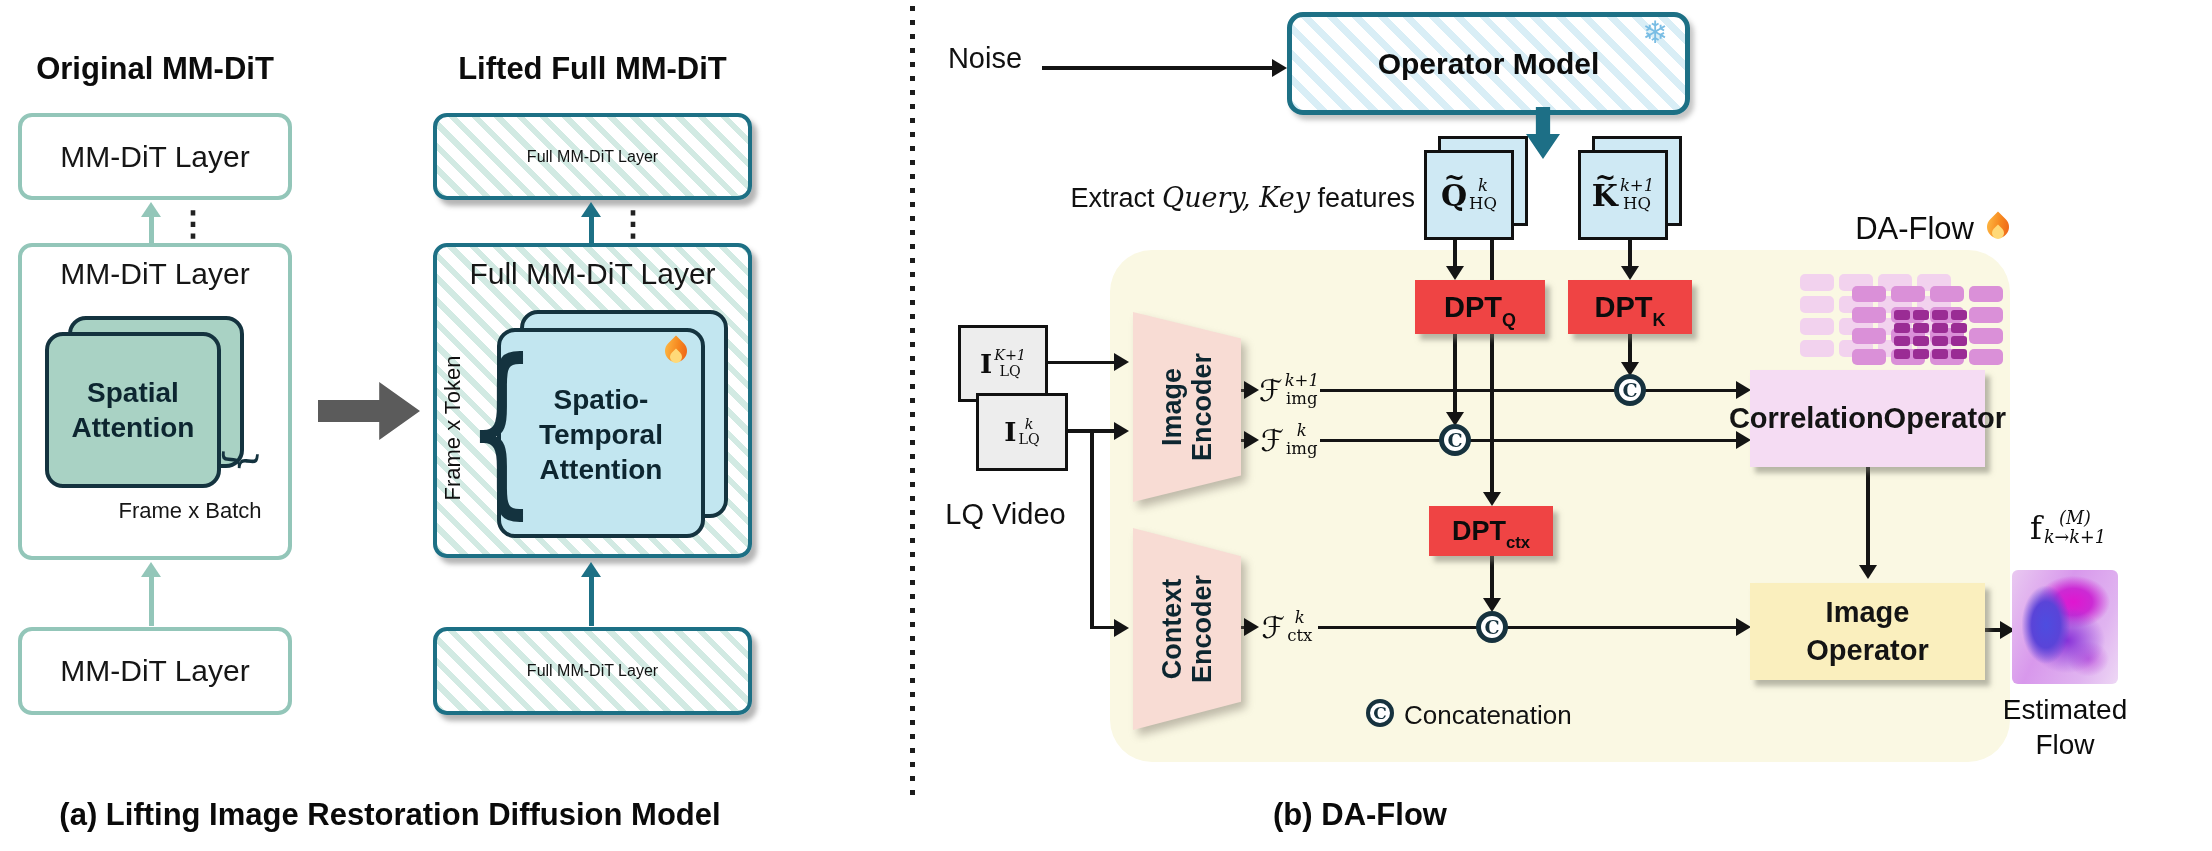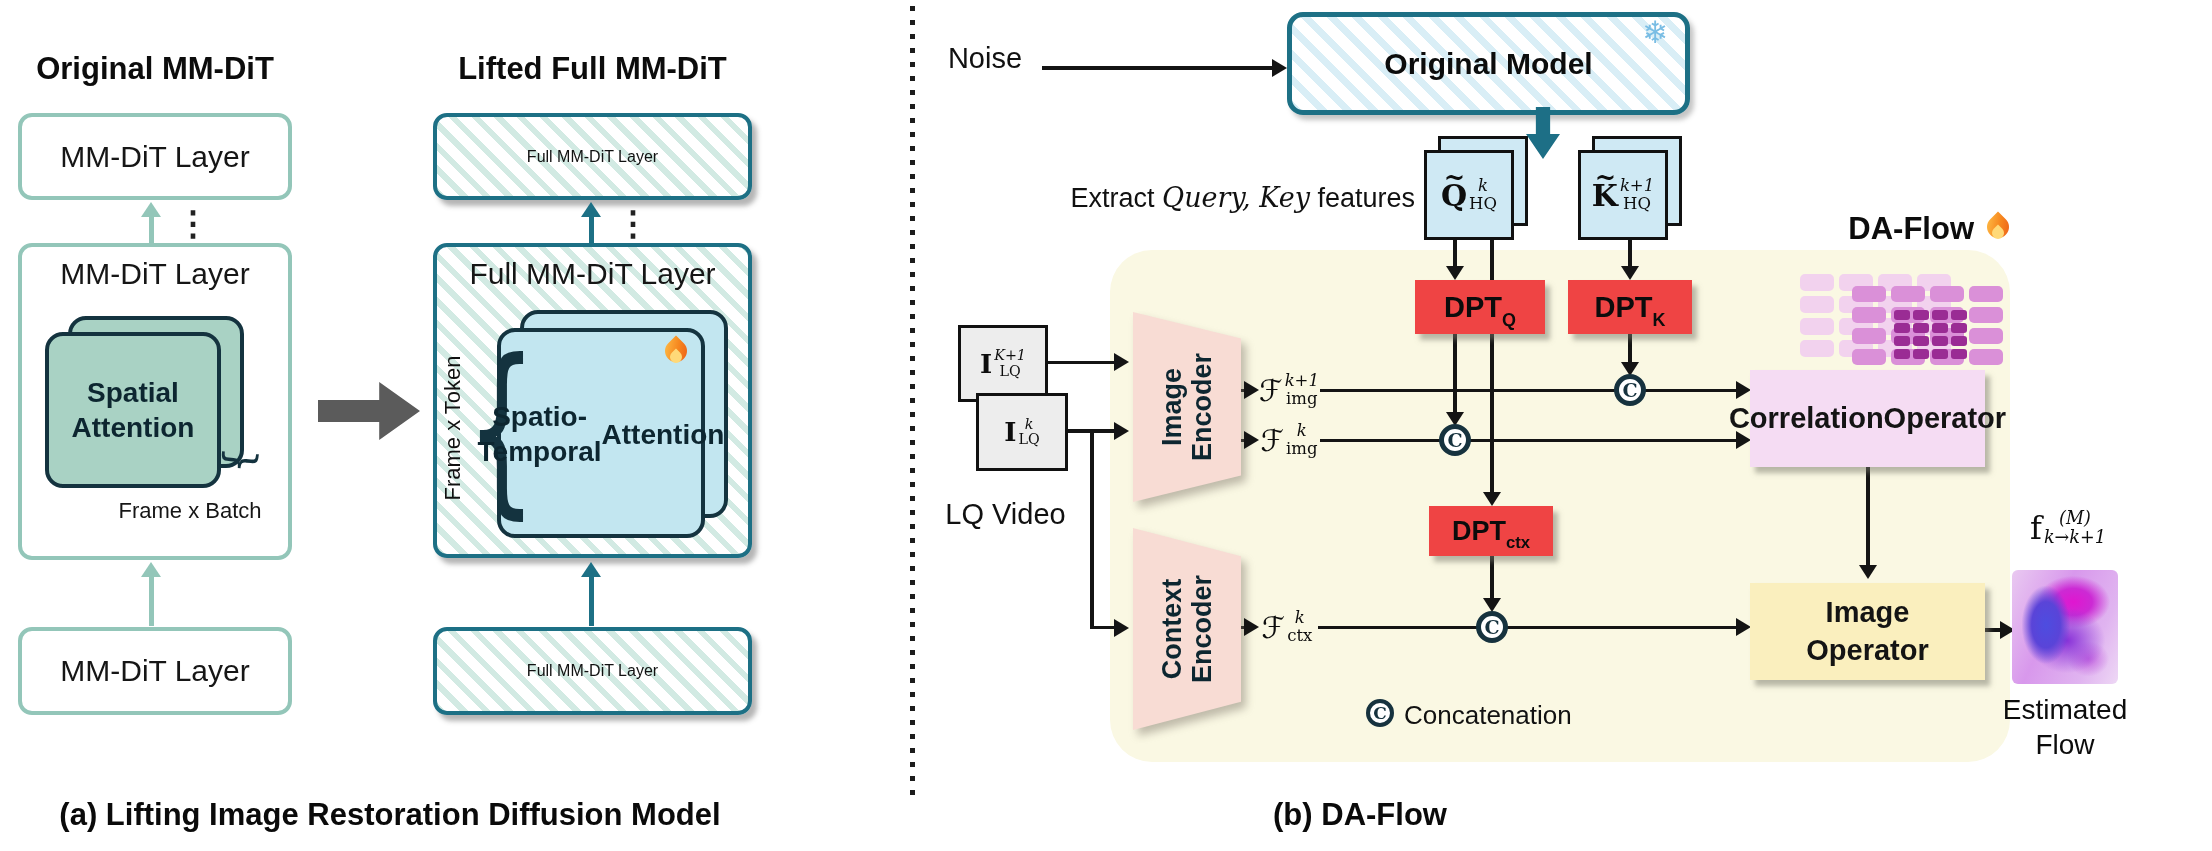--- a/index.html
+++ b/index.html
@@ -51,21 +51,21 @@
   .m{display:inline-flex;align-items:center;justify-content:center;
      font-family:"DejaVu Serif","DejaVu Sans",serif;color:#0d0d0d}
   .m .base{font-weight:700}
   .m .ss{display:inline-flex;flex-direction:column;justify-content:center;font-size:.55em;
          line-height:1.08;margin-left:2px;font-weight:400}
   .it{font-style:italic}
   .ovt{position:relative;display:inline-block}
   .tld{position:absolute;top:-.62em;left:52%;transform:translateX(-50%);font-size:.85em;font-weight:700}
   .extract{font-size:27px;color:#111;white-space:nowrap}
   .extract .mathit{font-family:"DejaVu Serif",serif;font-style:italic}
-  .daflow{font-size:31px;font-weight:700;color:#0c0c0c}
+  .daflow{font-size:31px;font-weight:400;color:#0c0c0c}
   .flame{position:relative;width:24px;height:30px;z-index:3}
   .flame::before{content:"";position:absolute;left:1px;top:2px;width:22px;height:22px;
      background:linear-gradient(145deg,#ffc24a 0%,#f6871f 55%,#ec5a18 100%);
      border-radius:50% 0 50% 50%;transform:rotate(-45deg)}
   .flame::after{content:"";position:absolute;left:6px;top:13px;width:12px;height:12px;
      background:#ffd978;border-radius:50% 0 50% 50%;transform:rotate(-45deg)}
   .graybox{background:#ededed;border:3.5px solid #111;z-index:2}
   .enc-shape{position:absolute;inset:0;background:#f8dcd4;
      clip-path:polygon(0 0,100% 14%,100% 86%,0 100%)}
   .encwrap{filter:drop-shadow(5px 6px 4px rgba(120,110,100,.45));z-index:2}
@@ -140,37 +140,37 @@
   <div class="abs uparrow-head" style="left:581px;top:562px;border-bottom:15px solid #1d7085"></div>
   <div class="abs uparrow-stem" style="left:589px;top:575px;height:51px;background:#1d7085"></div>
   <div class="abs ctr ellip" style="left:618px;top:202px;width:30px;height:42px">⋮</div>
 
   <div class="abs ctr vlabel" style="left:408px;top:330px;width:90px;height:196px">Frame x Token</div>
   <div class="abs brace" style="left:458px;top:330px;width:40px;height:196px">{</div>
 
   <div class="abs card card-bl" style="left:520px;top:310px;width:208px;height:208px"></div>
   <div class="abs card card-bl" style="left:497px;top:328px;width:208px;height:210px"></div>
   <div class="abs flame" style="left:664px;top:338px"></div>
-  <div class="abs ctr cardtxt" style="left:497px;top:392px;width:208px;height:84px;flex-direction:row">
+  <div class="abs ctr cardtxt" style="left:497px;top:392px;width:208px;height:84px;flex-direction:column">
     <span>Spatio-Temporal</span>
     <span>Attention</span>
   </div>
 
   <div class="abs ctr caption" style="left:0px;top:793px;width:780px;height:44px">(a) Lifting Image Restoration Diffusion Model</div>
 
   <div class="abs divider" style="left:910px;top:6px;height:790px"></div>
 
   <div class="abs creampanel" style="left:1110px;top:250px;width:900px;height:512px"></div>
 
   <div class="abs ctr" style="left:930px;top:40px;width:110px;height:36px;font-size:29px">Noise</div>
   <div class="abs line" style="left:1042px;top:66px;width:232px;height:3.5px"></div>
   <div class="abs tri-r" style="left:1272px;top:59px"></div>
 
   <div class="abs lird ctr" style="left:1287px;top:12px;width:403px;height:103px;flex-direction:column">
-    <span class="l2">Original Model</span>
+    <span class="l2">Operator Model</span>
   </div>
   <div class="abs snow" style="left:1642px;top:14px">❄</div>
   <div class="abs tealdown" style="left:1526px;top:107px;width:34px;height:52px"></div>
 
   <div class="abs extract" style="left:975px;top:182px;width:440px;height:38px;text-align:right">
     <span>Extract </span><span class="mathit">Query, Key</span><span> features</span>
   </div>
 
   <div class="abs featcard" style="left:1438px;top:136px;width:90px;height:90px"></div>
   <div class="abs featcard ctr" style="left:1424px;top:150px;width:90px;height:90px">

